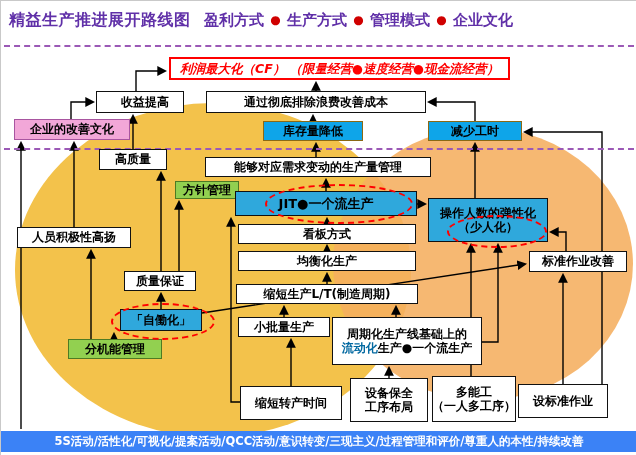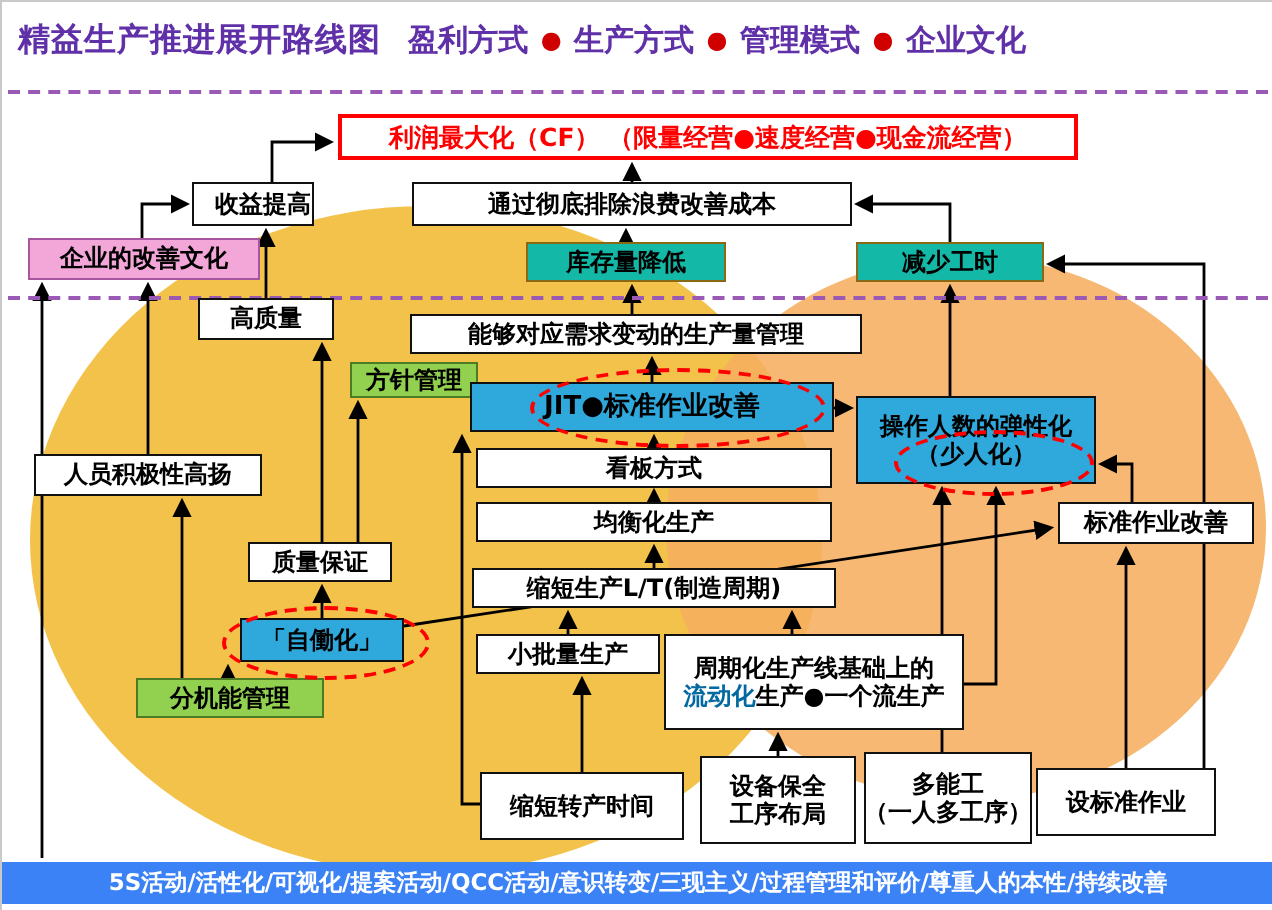--- a/index.html
+++ b/index.html
@@ -24,21 +24,21 @@
   .sep1{top:44px;} .sep2{top:147px;}
   
   .box{
     position:absolute;box-sizing:border-box;display:flex;align-items:center;justify-content:center;
     text-align:center;background:#fff;border:1.6px solid #111;
     font-size:12px;font-weight:bold;color:#000;line-height:1.2;padding:0 2px;white-space:nowrap;
   }
   .box .stack{white-space:nowrap;}
   .profit{border:2.2px solid #FF0000;color:#FF0000;font-size:12.5px;}
   .blue{background:#2FA8DC;}
-  .orange{background:#14b8a6;border-width:1.4px;border-color:#8B6914;}
+  .orange{background:#0ea5e9;border-width:1.4px;border-color:#8B6914;}
   .green{background:#92D050;border-width:1.4px;border-color:#4E7A23;}
   .pink{background:#F2A7D8;border-width:1.4px;border-color:#A855A0;}
   .red-text{color:#0369a1;}
   
   .dash-ell{position:absolute;border:2.5px dashed #FF0000;border-radius:50%;pointer-events:none;}
   
   .footer{
     position:absolute;left:0;top:430px;width:636px;height:21px;background:#3b82f6;color:#fff;
     display:flex;align-items:center;justify-content:center;
     font-size:11.5px;font-weight:bold;white-space:nowrap;
@@ -102,39 +102,39 @@
       <span class="bullet">●</span>
       <span>管理模式</span>
       <span class="bullet">●</span>
       <span>企业文化</span>
     </span>
   </div>
 
   <div class="sep sep1"></div>
   <div class="sep sep2"></div>
 
-  <div class="box profit" style="left:168px;top:56px;width:370px;height:23px;">利润最大化（CF） （限量经营●速度经营●现金流经营）</div>
+  <div class="box profit" style="left:168px;top:56px;width:341px;height:23px;font-style:italic;">利润最大化（CF） （限量经营●速度经营●现金流经营）</div>
 
-  <div class="box" style="left:95px;top:90px;width:61px;height:22px;padding-left:12px;">收益提高</div>
+  <div class="box" style="left:95px;top:90px;width:88px;height:22px;padding-left:12px;">收益提高</div>
 
   <div class="box" style="left:205px;top:90px;width:220px;height:22px;">通过彻底排除浪费改善成本</div>
 
   <div class="box pink" style="left:13px;top:118px;width:116px;height:21px;">企业的改善文化</div>
 
   <div class="box orange" style="left:262px;top:120px;width:100px;height:20px;">库存量降低</div>
 
   <div class="box orange" style="left:427px;top:120px;width:94px;height:20px;">减少工时</div>
 
   <div class="box" style="left:98px;top:148px;width:68px;height:21px;">高质量</div>
 
   <div class="box" style="left:204px;top:156px;width:226px;height:20px;">能够对应需求变动的生产量管理</div>
 
   <div class="box green" style="left:174px;top:180px;width:64px;height:18px;">方针管理</div>
 
-  <div class="box blue" style="left:234px;top:190px;width:182px;height:25px;font-size:13px;">JIT●标准作业改善</div>
+  <div class="box blue" style="left:234px;top:190px;width:182px;height:25px;font-size:13px;">JIT●一个流生产</div>
 
   <div class="box blue" style="left:427px;top:197px;width:120px;height:44px;text-align:center;">
     <div class="stack">
       <div>操作人数的弹性化</div>
       <div>（少人化）</div>
     </div>
   </div>
 
   <div class="box" style="left:16px;top:226px;width:114px;height:21px;">人员积极性高扬</div>
 

